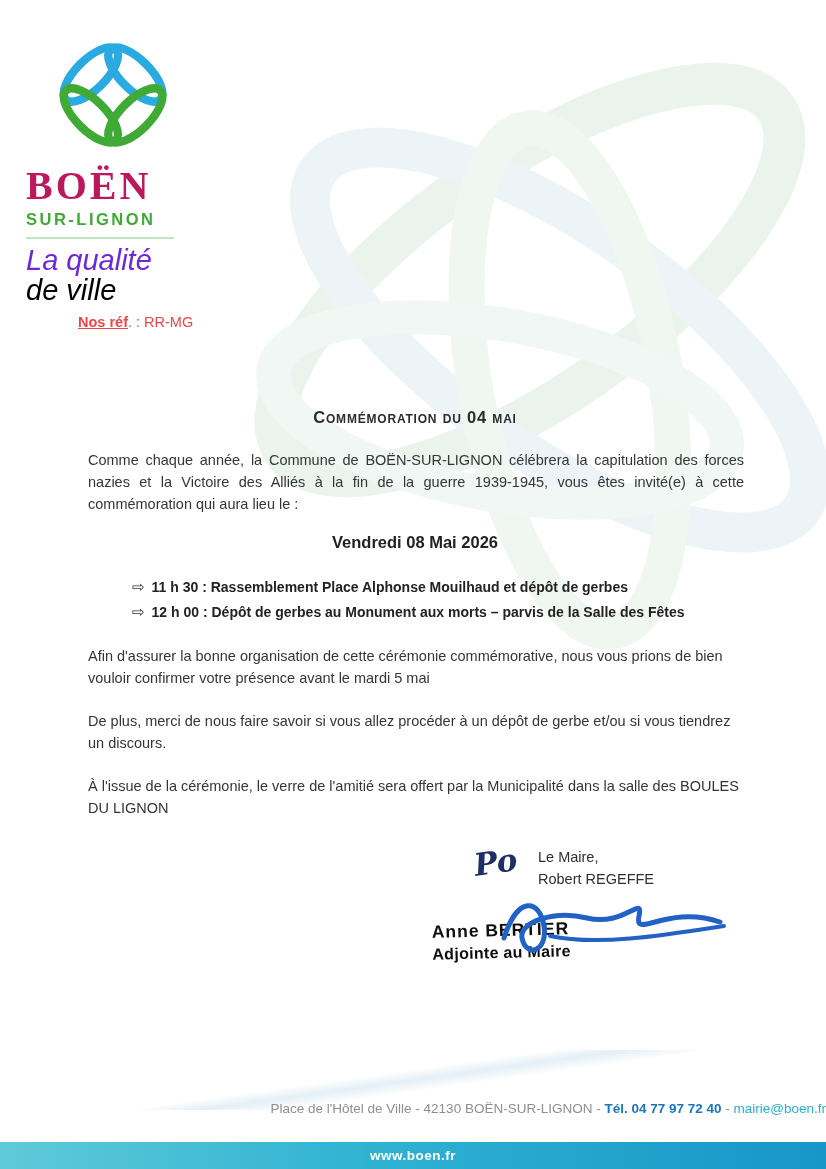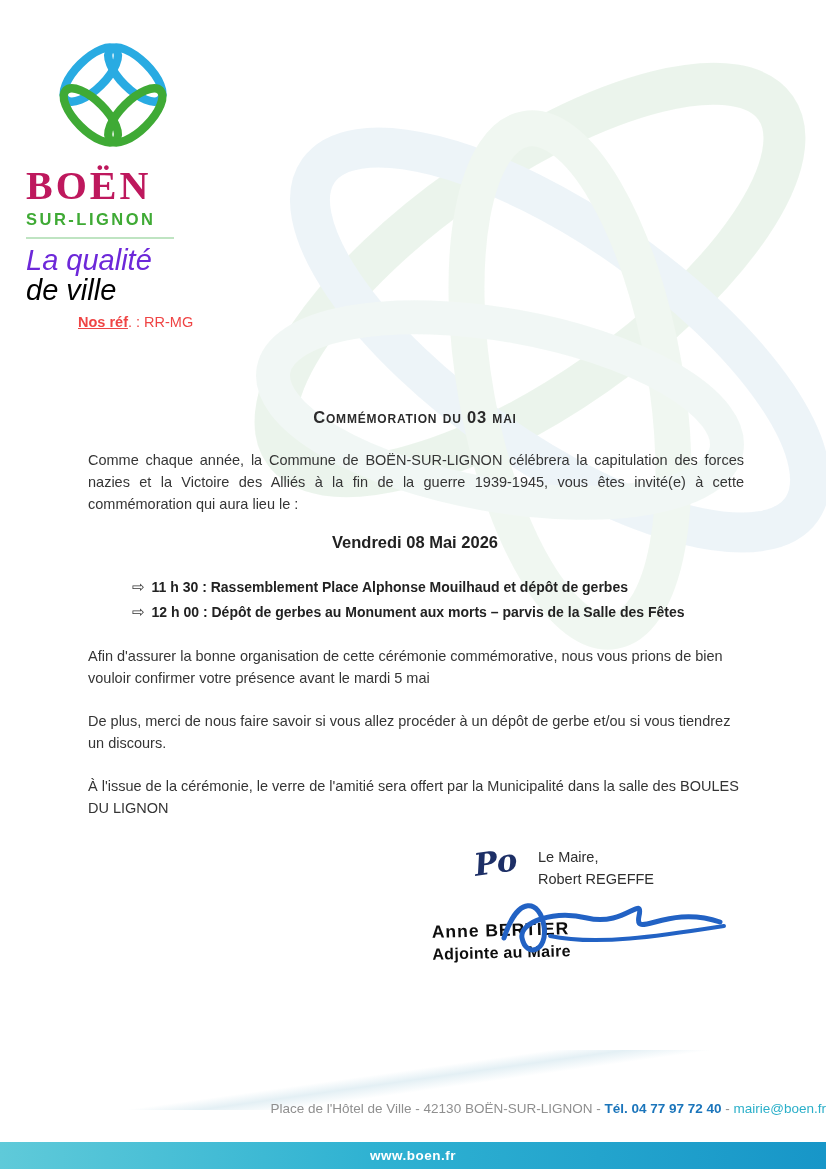--- a/index.html
+++ b/index.html
@@ -93,21 +93,21 @@
     <div class="logo-rule"></div>
     <div class="logo-tag1">La qualité</div>
     <div class="logo-tag2">de ville</div>
   </div>
 
   <div class="ref-row">
     <span class="ref-label">Nos réf</span><span>. : RR-MG</span>
   </div>
 
 
-  <div class="doc-title">Commémoration du 03 mai</div>
+  <div class="doc-title">Commémoration du 04 mai</div>
 
   <div class="para p1">Comme chaque année, la Commune de BOËN-SUR-LIGNON célébrera la capitulation des forces nazies et la Victoire des Alliés à la fin de la guerre 1939-1945, vous êtes invité(e) à cette commémoration qui aura lieu le :</div>
 
   <div class="event-date">Vendredi 08 Mai 2026</div>
 
   <ul class="agenda">
     <li>
       <span class="arrow">⇨</span><span>11 h 30 : Rassemblement Place Alphonse Mouilhaud et dépôt de gerbes</span>
     </li>
     <li>

